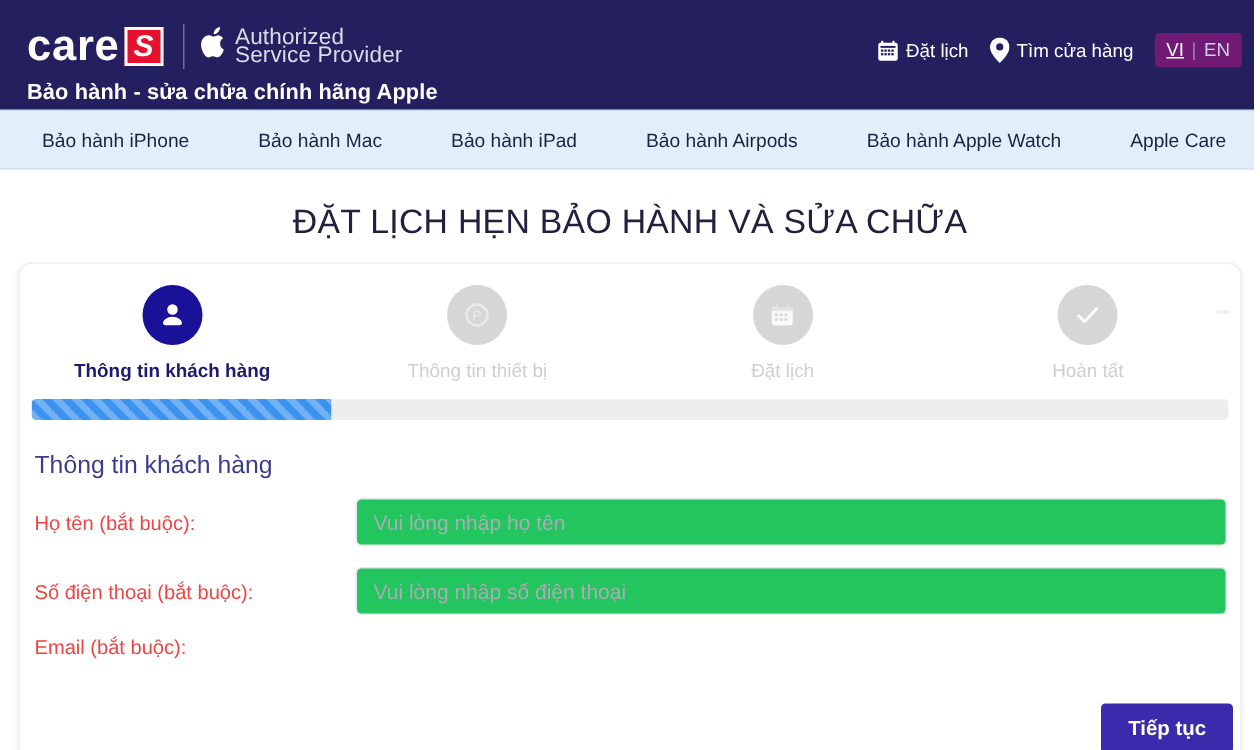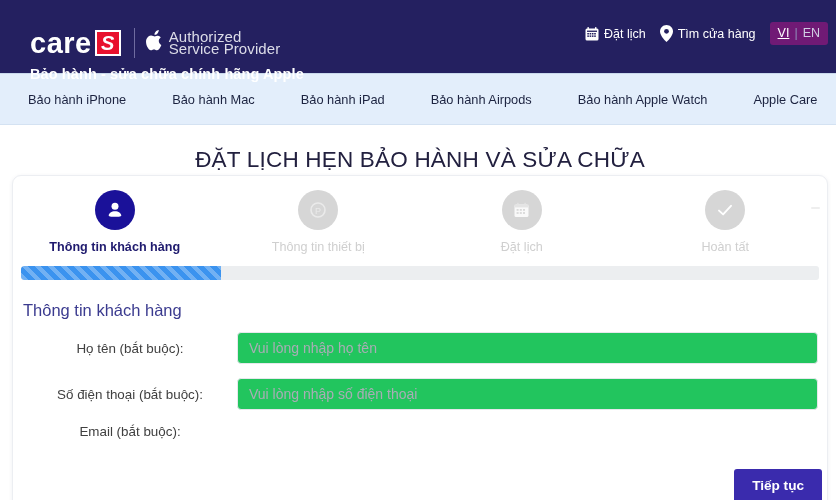--- a/index.html
+++ b/index.html
@@ -12,21 +12,21 @@
     position: relative;
   }
 
   
   .header {
     height: 73px;
     background: #242060;
     position: relative;
     display: flex;
     align-items: flex-start;
-    padding: 16px;
+    padding: 4px;
   }
   .brand-block {
     padding: 10px 0 0 14px;
   }
   .logo-row {
     display: flex;
     align-items: center;
     height: 34px;
   }
   .logo-care {
@@ -100,21 +100,21 @@
     font-size: 12.5px;
   }
   .lang-active {
     color: #ffffff;
     text-decoration: underline;
   }
   .lang-sep { margin: 0 5px; color:#8f8cb8; }
 
   
   .nav {
-    height: 52px;
+    height: 40px;
     background: #e3eefb;
     border-top: 1px solid #c9d8ec;
     border-bottom: 1px solid #d4e2f2;
     display: flex;
     align-items: center;
     padding-left: 28px;
   }
   .nav-item {
     color: #1c2340;
     font-size: 12.8px;
@@ -208,22 +208,21 @@
   .form-rows { margin-top: 12px; }
   .form-row {
     display: flex;
     align-items: center;
     margin-bottom: 14px;
     padding-left: 10px;
   }
   .form-label {
     width: 214px;
     font-size: 13.4px;
-    color: #404040;
-    text-align: center;
+    color: #ef4444;
   }
   .form-input {
     flex: 1;
     height: 32px;
     border: 1px solid #e6e8ec;
     border-radius: 4px;
     background: #22c55e;
     font-size: 14px;
     color: #31313a;
     padding: 0 11px;

